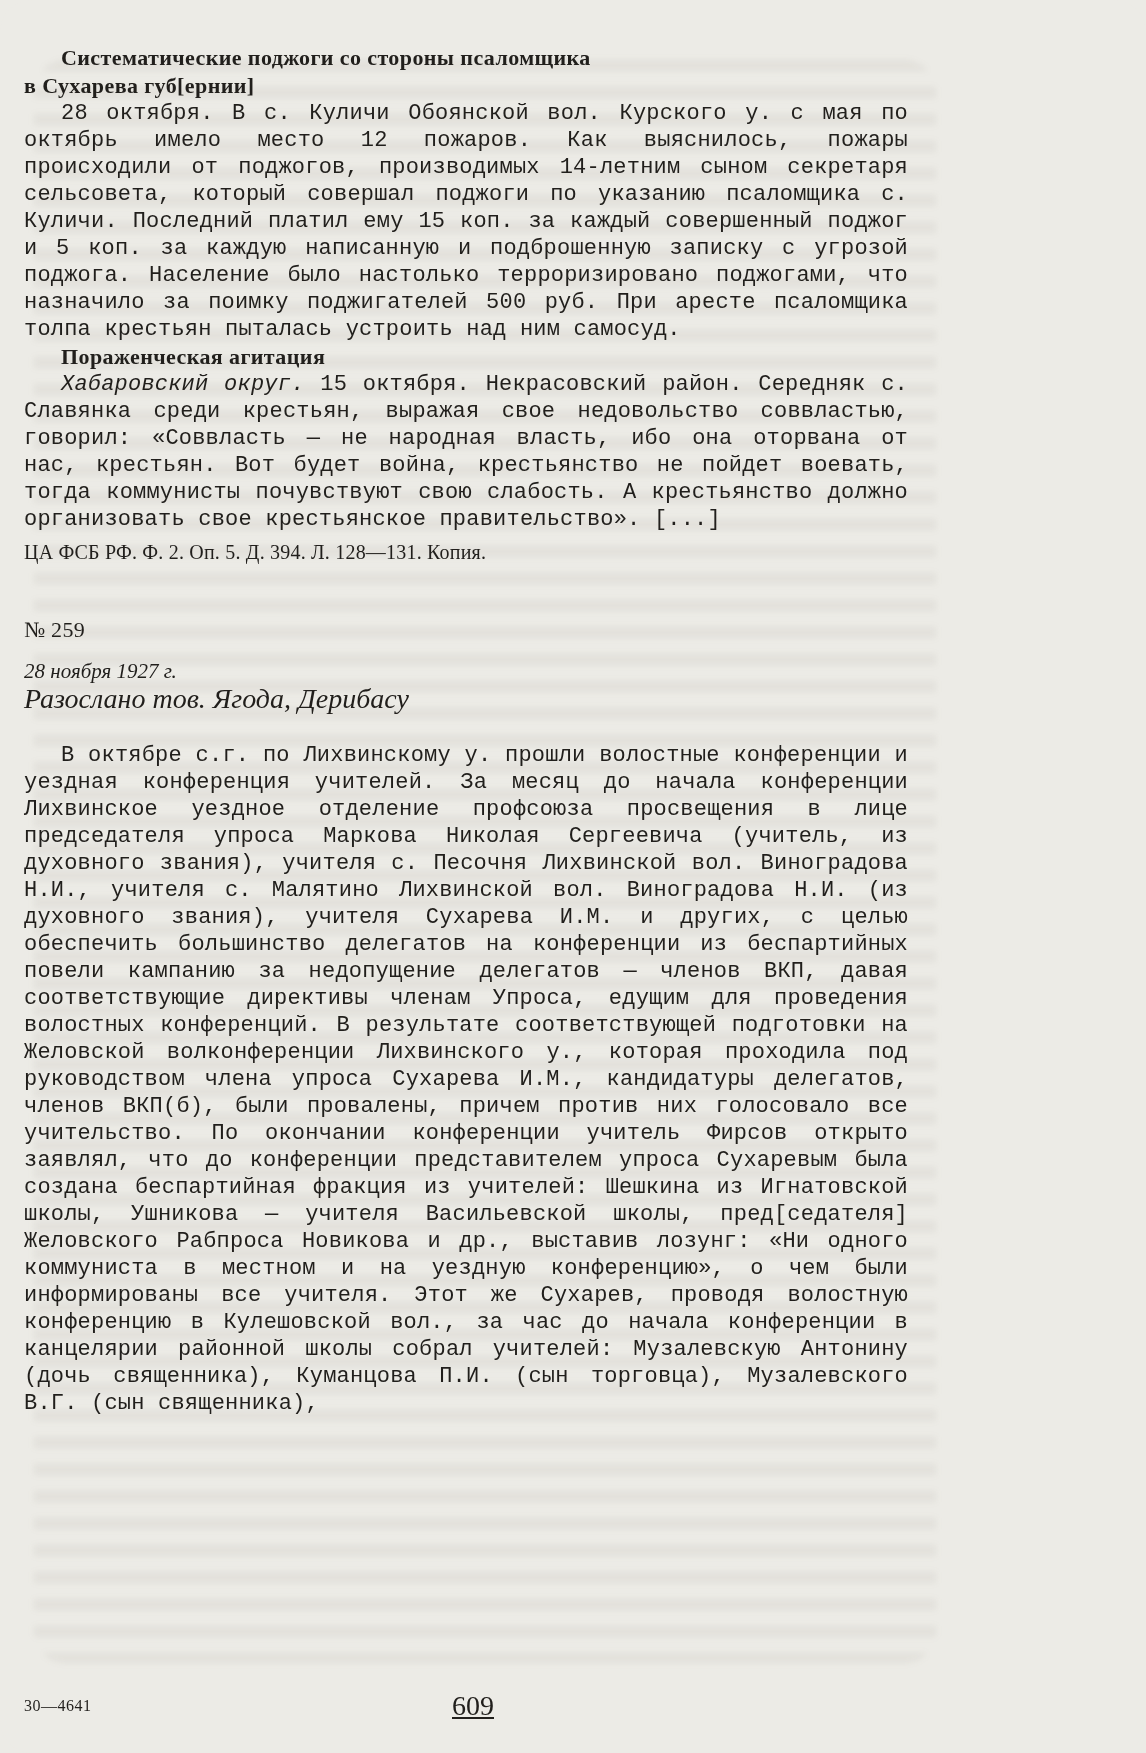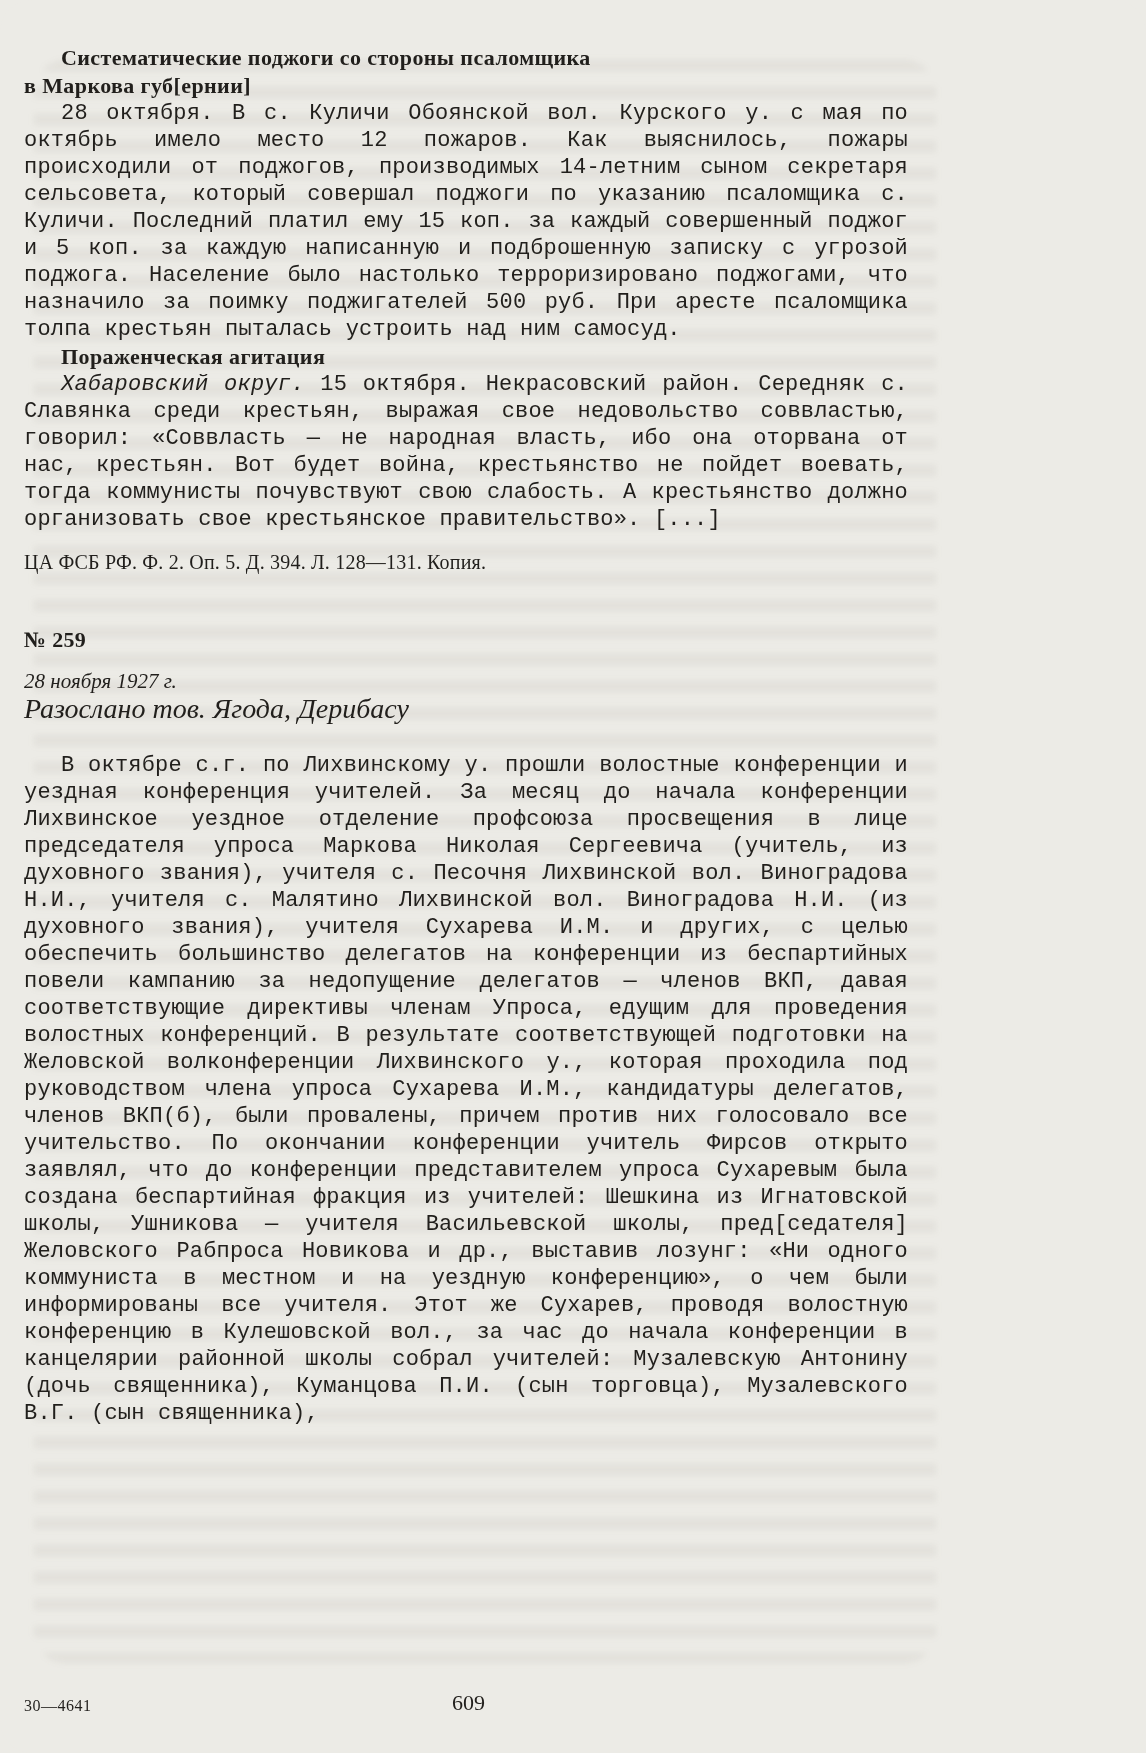--- a/index.html
+++ b/index.html
@@ -27,42 +27,42 @@
   .content { position:absolute; top:44px; left:24px; width:884px; }
   .body-text {
     font-size:22px; line-height:27px;
     text-align:justify; letter-spacing:0.2px;
   }
   .indent { text-indent:37px;font-family:Liberation Mono, monospace; }
   .sec-heading {
     font-size:22px; line-height:28px; font-weight:bold;
     letter-spacing:0.4px; text-indent:37px;
   }
-  .citation { font-size:20px; line-height:27px; margin-top:16px; letter-spacing:0.2px; }
-  .doc-number { margin-top:50px; font-size:22px; font-weight:bold; line-height:27px; letter-spacing:0.3px; }
+  .citation { font-size:20px; line-height:27px; margin-top:6px; letter-spacing:0.2px; }
+  .doc-number { margin-top:50px; font-size:22px; font-weight:normal; line-height:27px; letter-spacing:0.3px; }
   .doc-title { margin-top:3px; font-size:22px; font-weight:bold; line-height:28px; letter-spacing:0.3px; }
   .doc-date { margin-top:15px; font-size:21px; font-style:italic; line-height:27px; }
   .distribution { font-size:28px; font-style:italic; line-height:27px; }
   .doc-body { margin-top:30px; }
   i.lead { font-style:italic; }
   .footer { position:absolute; left:24px; top:1690px; width:884px; height:34px; }
   .print-code { position:absolute; left:0; top:7px; font-size:16px; letter-spacing:0.5px; }
-  .page-number { position:absolute; left:428px; top:0; font-size:22px; }
+  .page-number { position:absolute; left:428px; top:0; font-size:28px;text-decoration:underline; }
 </style>
 </head>
 <body>
 
 <div class="page">
   <div class="bleed"></div>
 
   <div class="content">
 
     <div class="sec-heading">
       <span>Систематические поджоги со стороны псаломщика</span><br>
-      <span>в Маркова губ[ернии]</span>
+      <span>в Сухарева губ[ернии]</span>
     </div>
 
     <p class="body-text indent">28 октября. В с. Куличи Обоянской вол. Курского у. с мая по октябрь имело место 12 пожаров. Как выяснилось, пожары происходили от поджогов, производимых 14-летним сыном секретаря сельсовета, который совершал поджоги по указанию псаломщика с. Куличи. Последний платил ему 15 коп. за каждый совершенный поджог и 5 коп. за каждую написанную и подброшенную записку с угрозой поджога. Население было настолько терроризировано поджогами, что назначило за поимку поджигателей 500 руб. При аресте псаломщика толпа крестьян пыталась устроить над ним самосуд.</p>
 
     <div class="sec-heading">Пораженческая агитация</div>
 
     <p class="body-text indent"><i class="lead">Хабаровский округ.</i> <span>15 октября. Некрасовский район. Середняк с. Славянка среди крестьян, выражая свое недовольство соввластью, говорил: «Соввласть — не народная власть, ибо она оторвана от нас, крестьян. Вот будет война, крестьянство не пойдет воевать, тогда коммунисты почувствуют свою слабость. А крестьянство должно организовать свое крестьянское правительство». [...]</span></p>
 
     <p class="citation">ЦА ФСБ РФ. Ф. 2. Оп. 5. Д. 394. Л. 128—131. Копия.</p>
 

